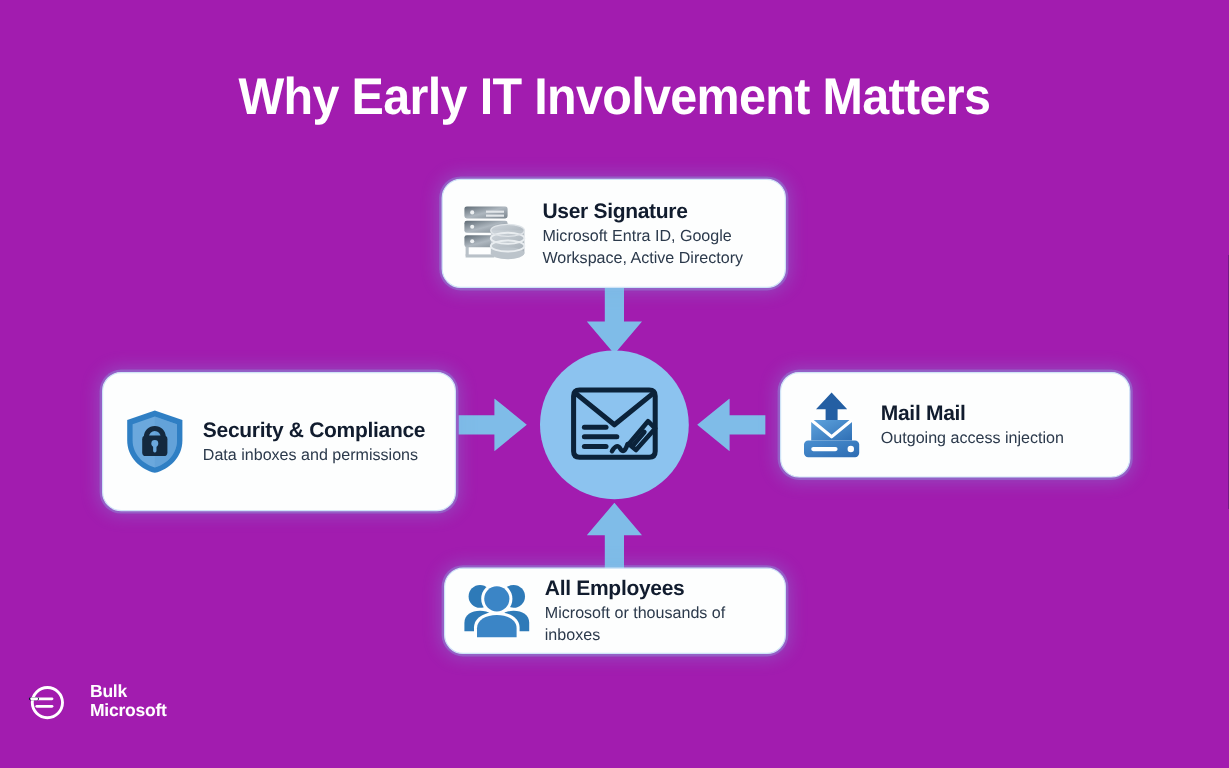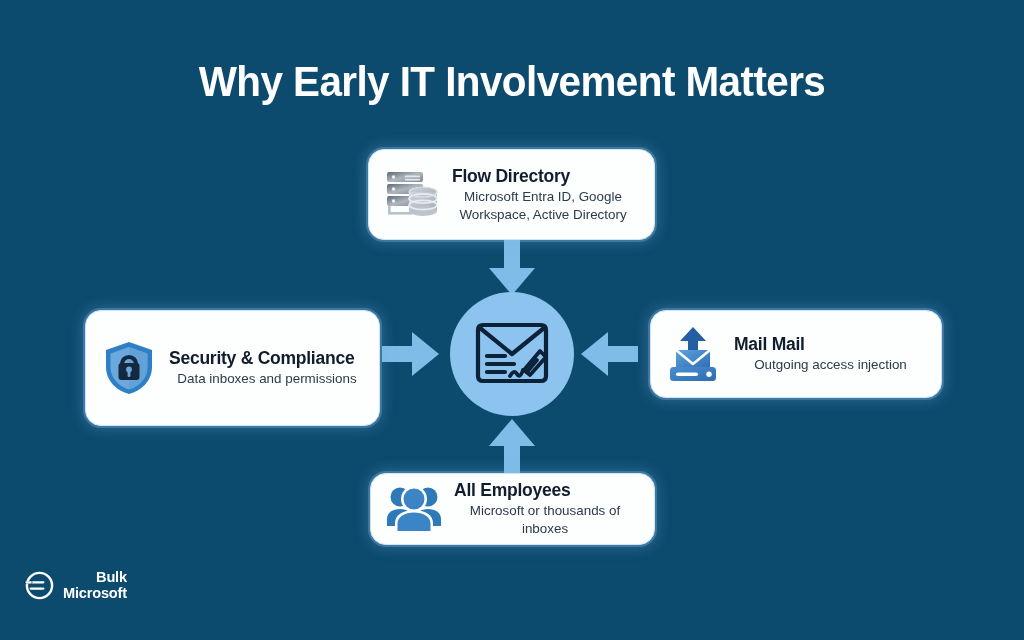--- a/index.html
+++ b/index.html
@@ -14,21 +14,21 @@
     background: #03172b;
     font-family: "Liberation Sans", sans-serif;
     position: relative;
   }
 
   #stage {
     position: absolute;
     inset: 0;
     width: 1024px;
     height: 640px;
-    background: #0c4a6e;
+    background: #a21caf;
   }
 
   
   #page-title {
     position: absolute;
     left: 0;
     top: 57px;
     width: 1024px;
     text-align: center;
     color: #ffffff;
@@ -74,21 +74,20 @@
     line-height: 1.15;
     letter-spacing: -0.25px;
     white-space: nowrap;
   }
 
   .card-sub {
     color: #2c3a4c;
     font-size: 13.4px;
     line-height: 1.33;
     margin-top: 2px;
-    text-align: center;
   }
 
   
   #card-user-directory { left: 368px; top: 149px; width: 287px; height: 91px; }
   #card-security       { left: 85px;  top: 310px; width: 295px; height: 116px; }
   #card-mail-flow      { left: 650px; top: 310px; width: 292px; height: 88px; }
   #card-employees      { left: 370px; top: 473px; width: 285px; height: 72px; }
 
   #card-user-directory .card-sub,
   #card-employees .card-sub { max-width: 182px; }
@@ -116,22 +115,21 @@
   #arrow-left   { left: 382px; top: 332px; }
   #arrow-right  { left: 580px; top: 332px; }
 
   
   #brand-logo {
     position: absolute;
     left: 24px;
     top: 570px;
     display: flex;
     align-items: center;
-    gap: 8px;
-    text-align: right;
+    gap: 20px;
   }
   #brand-logo-mark { width: 31px; height: 31px; flex: 0 0 auto; }
   #brand-logo-mark svg { display: block; }
   .brand-words {
     color: #ffffff;
     font-size: 14.6px;
     font-weight: bold;
     line-height: 1.04;
     letter-spacing: -0.2px;
   }
@@ -214,21 +212,21 @@
           <ellipse cx="39" cy="24" rx="14" ry="5" fill="url(#glight)"></ellipse>
           <rect x="25" y="24" width="28" height="19" fill="url(#glight)"></rect>
           <ellipse cx="39" cy="43" rx="14" ry="5" fill="#bcc4cb"></ellipse>
           <ellipse cx="39" cy="30.5" rx="14" ry="4.6" fill="none" stroke="#e9edf0" stroke-width="1.6"></ellipse>
           <ellipse cx="39" cy="37" rx="14" ry="4.6" fill="none" stroke="#e9edf0" stroke-width="1.6"></ellipse>
           <ellipse cx="39" cy="24" rx="14" ry="5" fill="none" stroke="#dfe4e8" stroke-width="1.2"></ellipse>
         </g>
       </svg>
     </div>
     <div class="card-text">
-      <div class="card-title">Flow Directory</div>
+      <div class="card-title">User Signature</div>
       <div class="card-sub">Microsoft Entra ID, Google Workspace, Active Directory</div>
     </div>
   </div>
 
   <div class="card" id="card-security">
     <div class="card-icon">
       <svg width="52" height="56" viewBox="0 0 52 56">
         <path d="M26 2 L49 10 V27 C49 41 38 51 26 54 C14 51 3 41 3 27 V10 Z" fill="#2f7fc4"></path>
         <path d="M26 7 L44.5 13.5 V27 C44.5 38.5 35.5 46.8 26 49.5 C16.5 46.8 7.5 38.5 7.5 27 V13.5 Z" fill="#6ba8dd"></path>
         <path d="M26 7 L44.5 13.5 V27 C44.5 38.5 35.5 46.8 26 49.5 Z" fill="#5c9cd4" opacity="0.45"></path>

